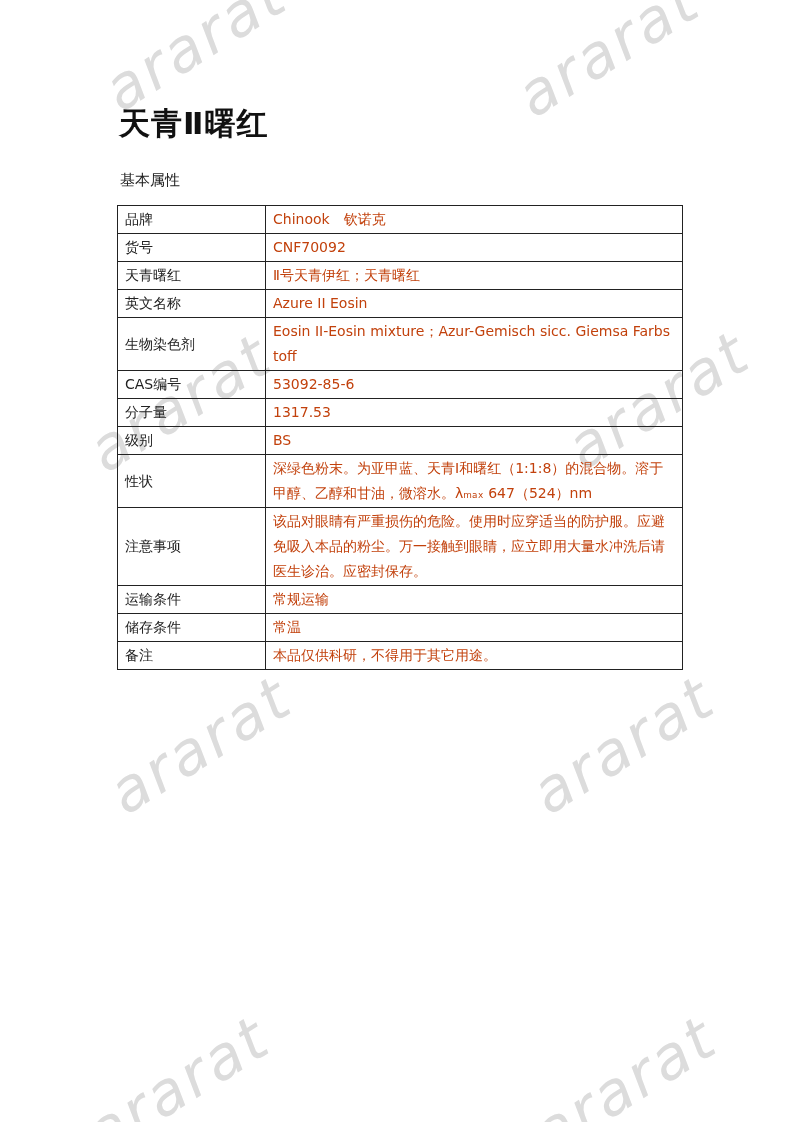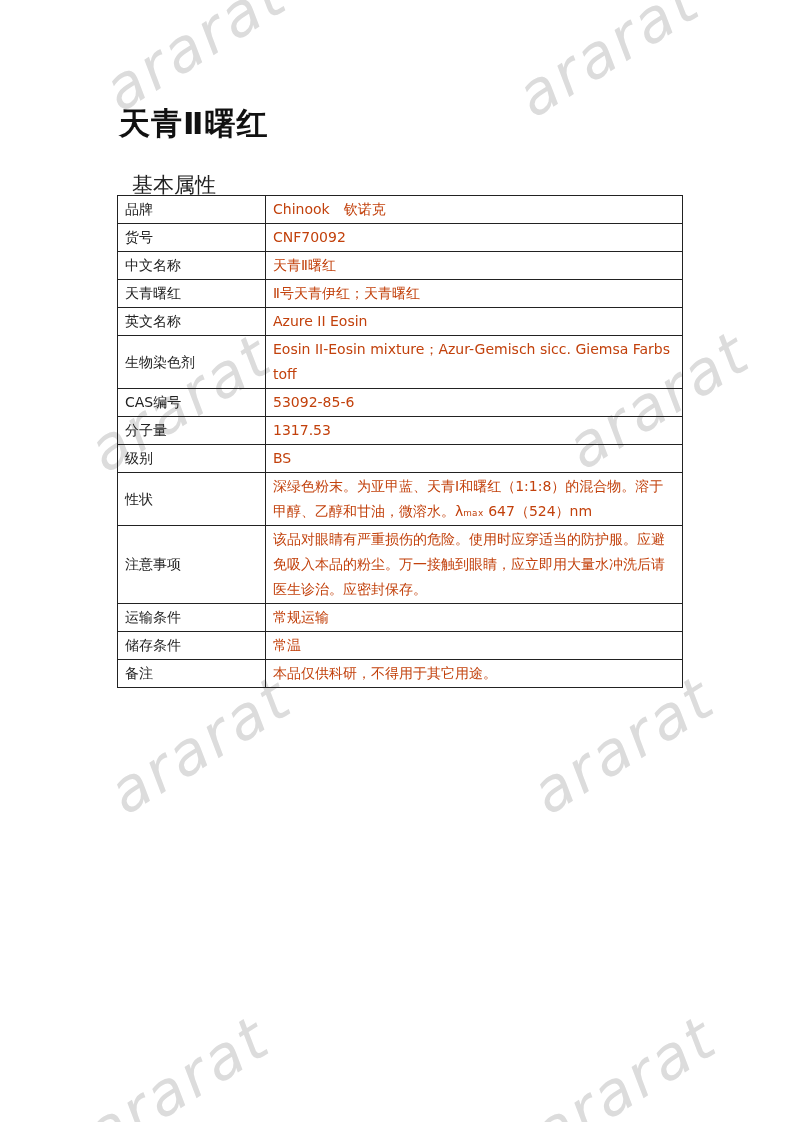--- a/index.html
+++ b/index.html
@@ -27,28 +27,27 @@
     left:119px;top:103px;
     font-size:31px;
     font-weight:bold;
     color:#111;
     letter-spacing:1px;
     z-index:2;
   }
   .section-heading{
     position:absolute;
     left:120px;top:171px;
-    font-size:21px;
+    font-size:15px;
     color:#222;
     z-index:2;
-    margin-left:12px;
   }
   table.props{
     position:absolute;
-    left:117px;top:195px;
+    left:117px;top:205px;
     width:565px;
     border-collapse:collapse;
     table-layout:fixed;
     z-index:2;
     border-radius:27px;
   }
   table.props td{
     border:1px solid #222;
     font-size:14px;
     line-height:25px;
@@ -86,24 +85,20 @@
     <tbody>
       <tr>
         <td class="cell-label">品牌</td>
         <td class="cell-value">Chinook　钦诺克</td>
       </tr>
       <tr>
         <td class="cell-label">货号</td>
         <td class="cell-value">CNF70092</td>
       </tr>
       <tr>
-        <td class="cell-label">中文名称</td>
-        <td class="cell-value">天青Ⅱ曙红</td>
-      </tr>
-      <tr>
         <td class="cell-label">天青曙红</td>
         <td class="cell-value">Ⅱ号天青伊红；天青曙红</td>
       </tr>
       <tr>
         <td class="cell-label">英文名称</td>
         <td class="cell-value">Azure II Eosin</td>
       </tr>
       <tr>
         <td class="cell-label">生物染色剂</td>
         <td class="cell-value">Eosin II-Eosin mixture；Azur-Gemisch sicc. Giemsa Farbstoff</td>

